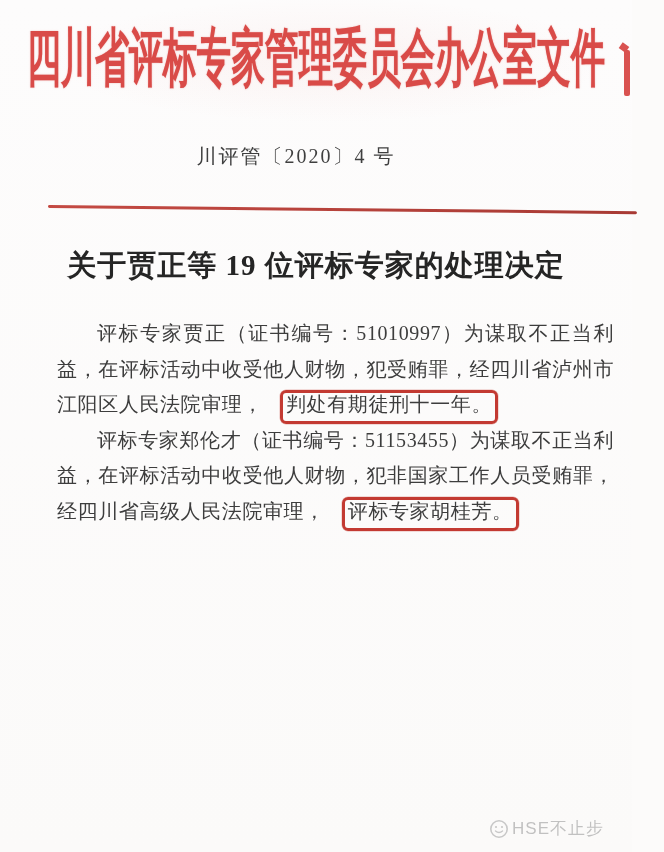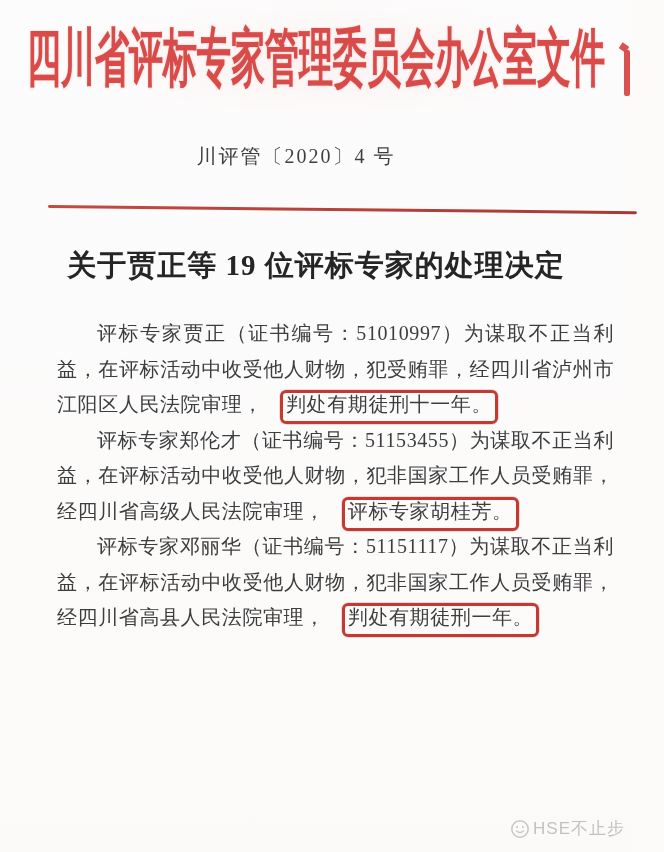--- a/index.html
+++ b/index.html
@@ -91,21 +91,21 @@
   .boxed {
     border: 3px solid #c33a32;
     border-radius: 6px;
     padding: 0 3px 6px 3px;
     margin-left: 17px;
     white-space: nowrap;
     box-shadow: 0 0 0 0.5px rgba(195,58,50,0.35);
   }
   .watermark {
     position: absolute;
-    right: 7px; bottom: 12px;
+    right: 28px; bottom: 12px;
     display: flex;
     align-items: center;
     gap: 3px;
     color: #bdbdbd;
     font-family: "Liberation Sans", "DejaVu Sans", sans-serif;
     font-size: 17px;
     letter-spacing: 1px;
     opacity: 0.92;
   }
   .watermark svg { display: block; }
@@ -121,21 +121,20 @@
 
   <div class="doc-number">川评管〔2020〕4 号</div>
 
   <div class="divider"></div>
 
   <h2 class="doc-title">关于贾正等 19 位评标专家的处理决定</h2>
 
   <div class="content">
     <p><span>评标专家贾正（证书编号：51010997）为谋取不正当利益，在评标活动中收受他人财物，犯受贿罪，经四川省泸州市江阳区人民法院审理，</span><span class="boxed">判处有期徒刑十一年。</span></p>
     <p><span>评标专家郑伦才（证书编号：51153455）为谋取不正当利益，在评标活动中收受他人财物，犯非国家工作人员受贿罪，经四川省高级人民法院审理，</span><span class="boxed">评标专家胡桂芳。</span></p>
-    <p><span>评标专家邓丽华（证书编号：51151117）为谋取不正当利益，在评标活动中收受他人财物，犯非国家工作人员受贿罪，经四川省高县人民法院审理，</span><span class="boxed">判处有期徒刑一年。</span></p>
   </div>
 
   <div class="watermark">
     <span>
       <svg width="20" height="20" viewBox="0 0 20 20">
         <circle cx="10" cy="10" r="8.2" fill="none" stroke="#c4c4c4" stroke-width="1.6"></circle>
         <circle cx="7" cy="8" r="1.1" fill="#c4c4c4"></circle>
         <circle cx="13" cy="8" r="1.1" fill="#c4c4c4"></circle>
         <path d="M6.5 12 Q10 15 13.5 12" fill="none" stroke="#c4c4c4" stroke-width="1.4" stroke-linecap="round"></path>
       </svg>

